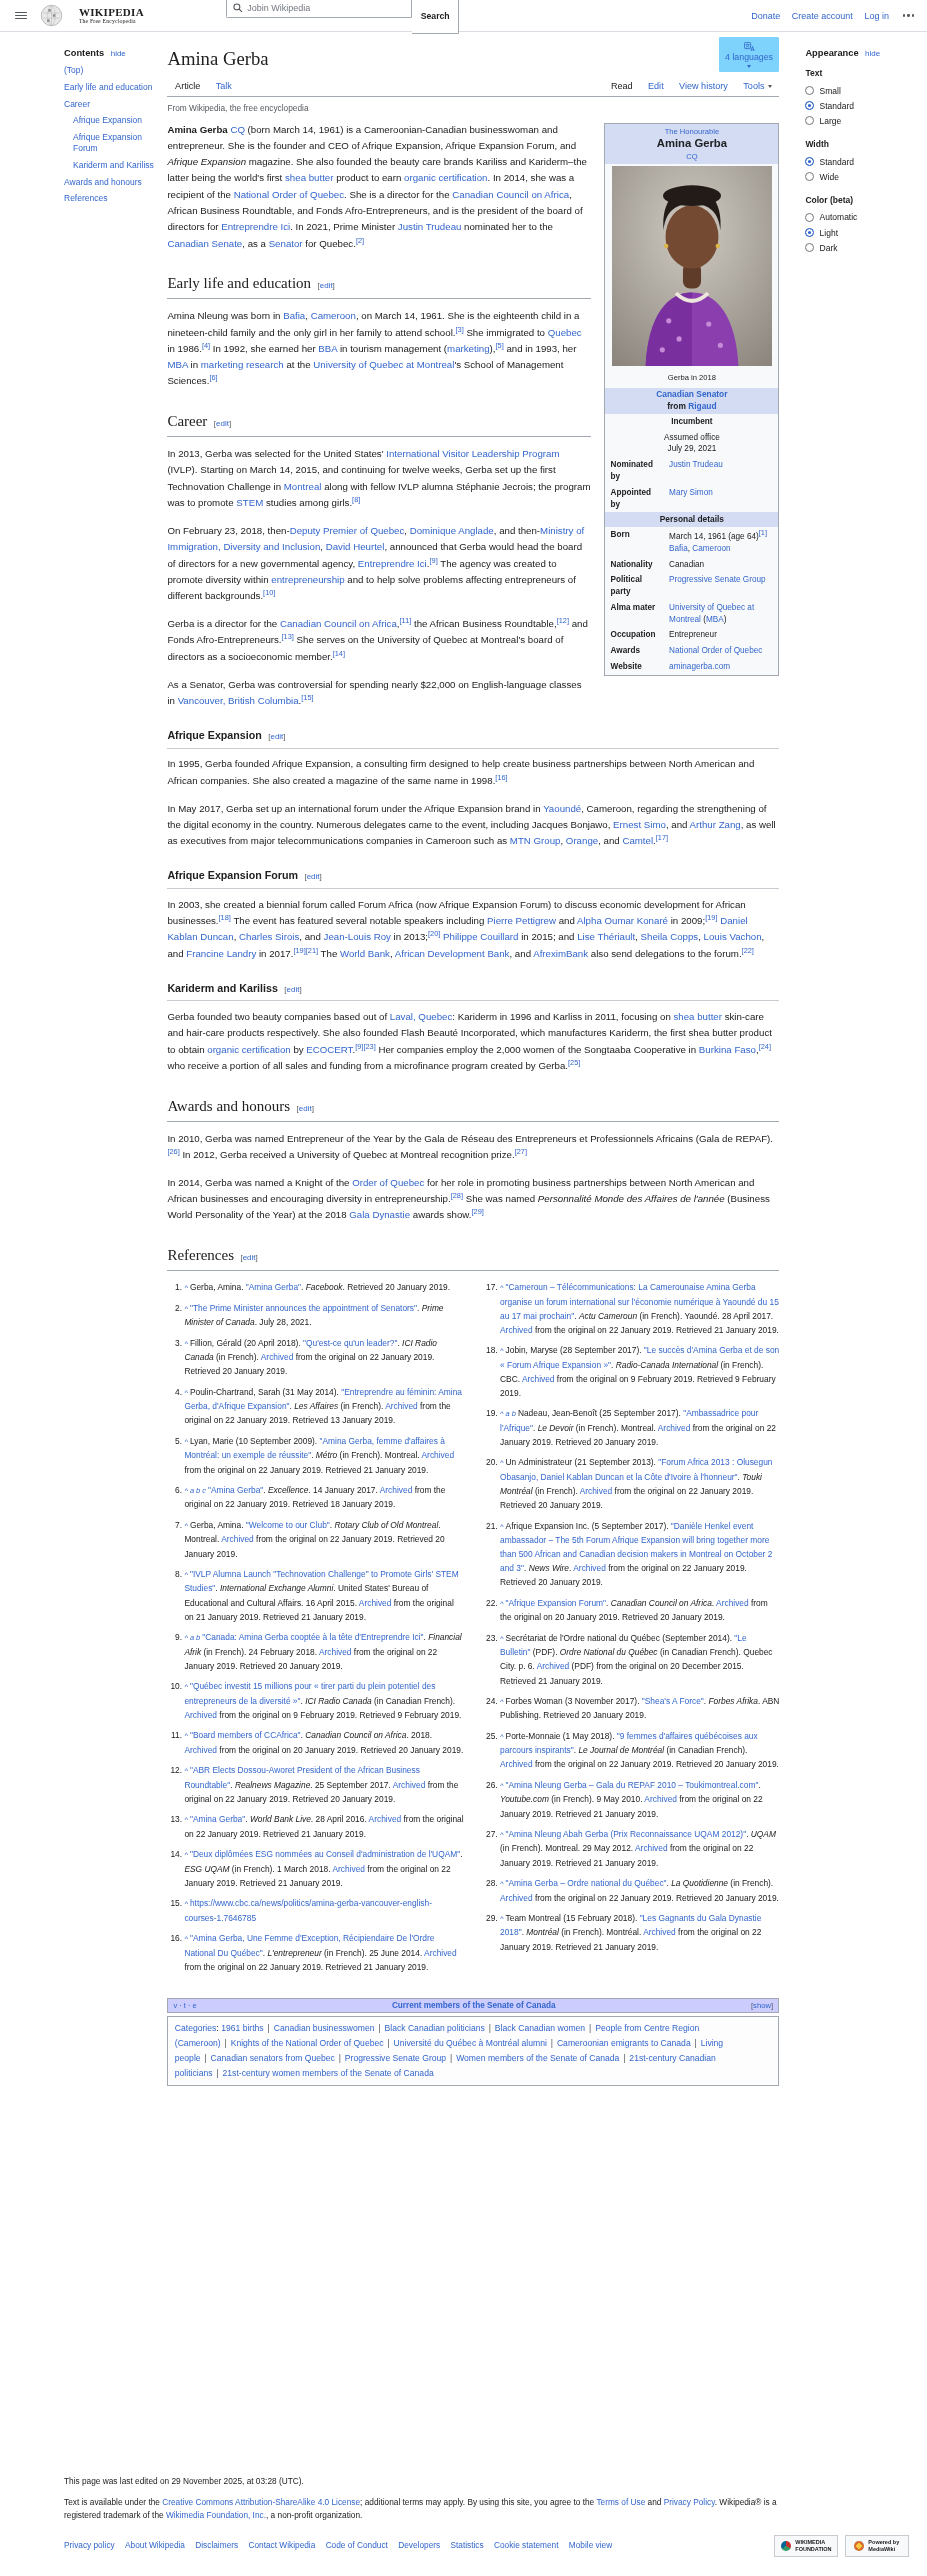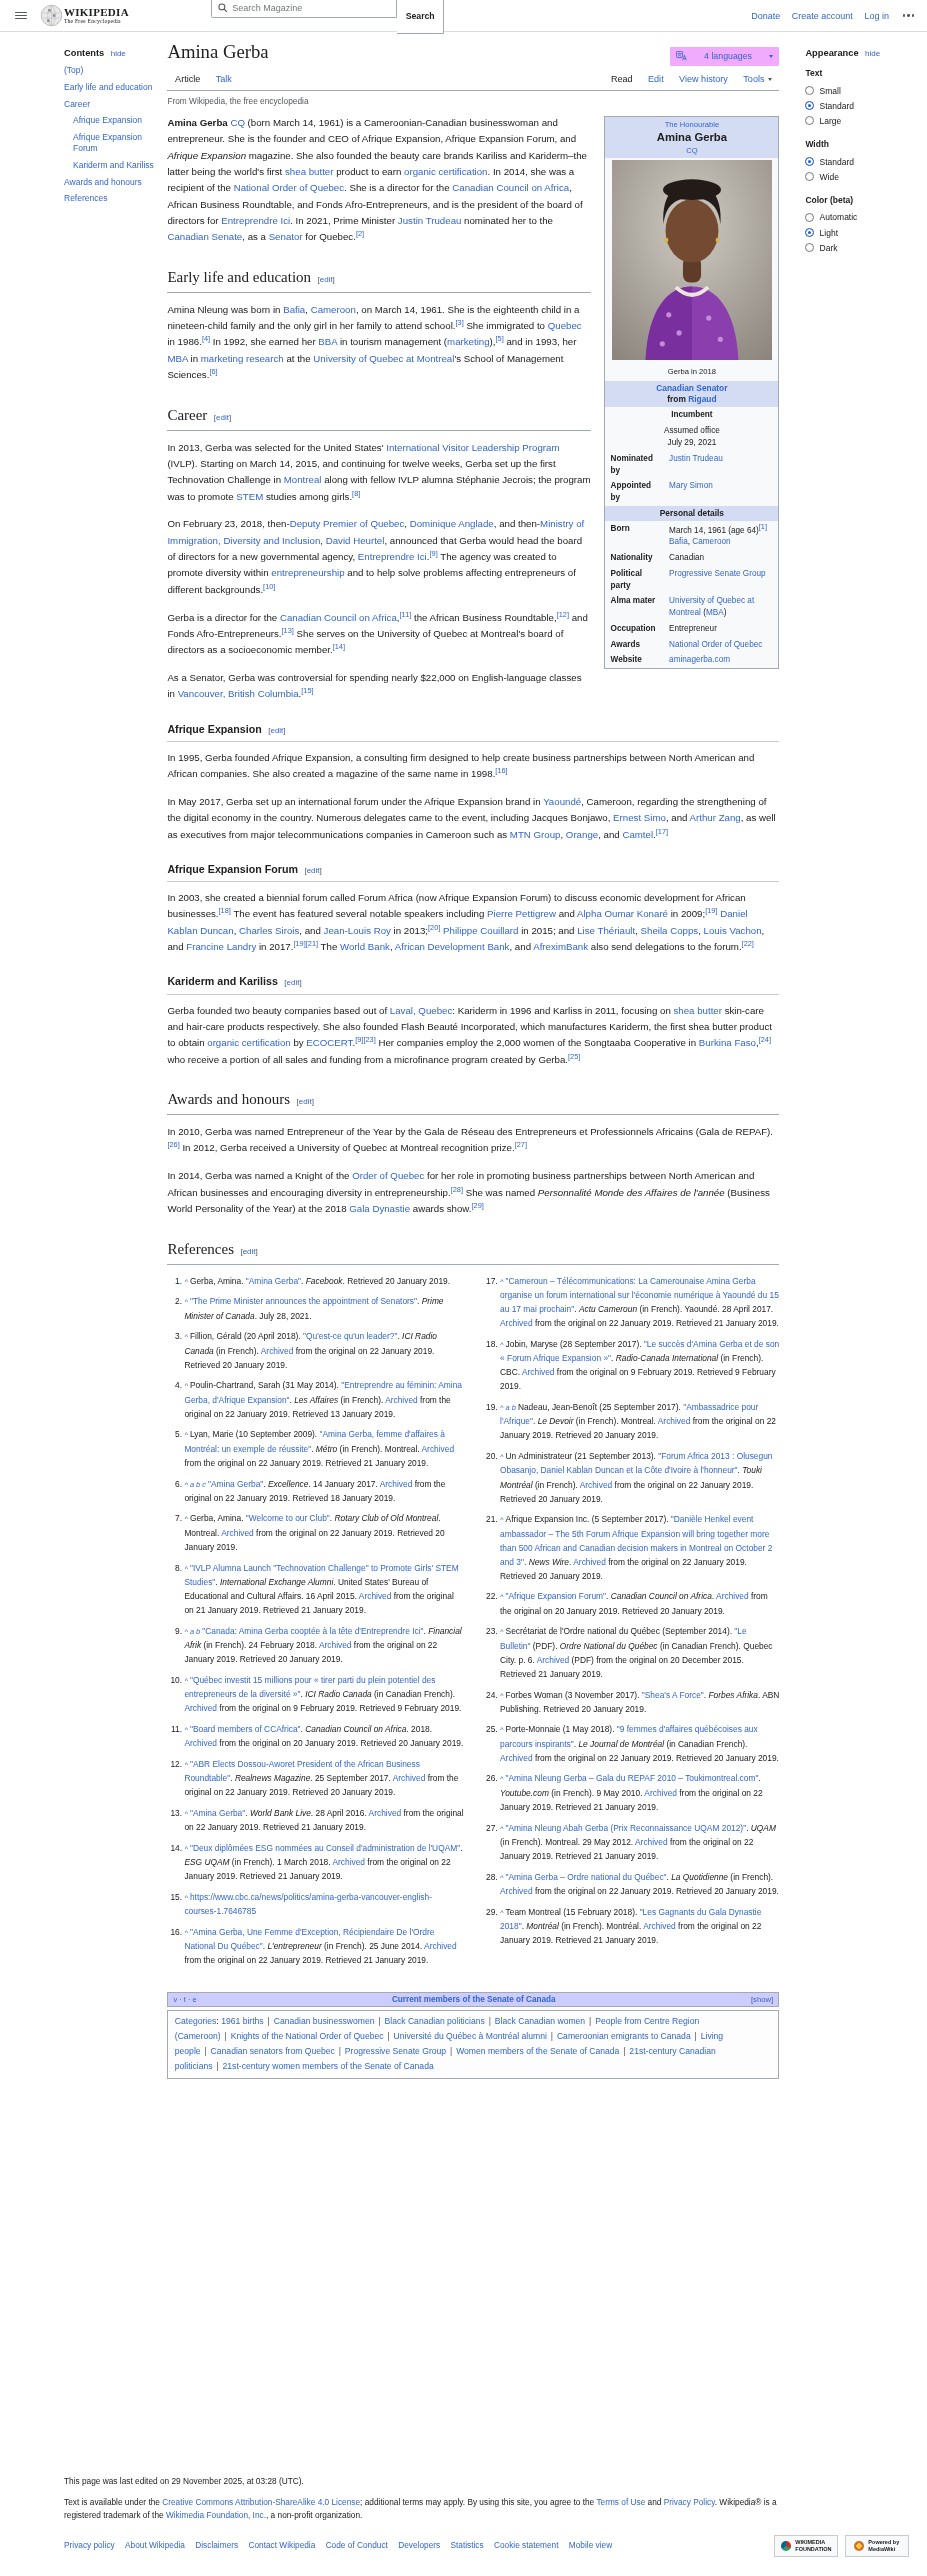--- a/index.html
+++ b/index.html
@@ -10,21 +10,21 @@
   .bld { font-weight:bold; }
   .ita { font-style:italic; }
   sup.cite { color:#3366cc; font-size:7.4px; line-height:1; cursor:pointer; }
 
   .page { width:928px; height:2576px; overflow:hidden; display:flex; flex-direction:column; background:#fff; }
 
   
   .top-bar { flex:0 0 auto; height:32px; display:flex; align-items:center; padding:0 11.6px; border-bottom:0.6px solid #dadde3; gap:6.4px; }
   .hamburger { width:19.3px; height:19.3px; display:flex; flex-direction:column; justify-content:center; gap:1.9px; padding:0 3.9px; cursor:pointer; }
   .hamburger i { display:block; height:1.3px; background:#54595d; border-radius:0.6px; }
-  .logo { display:flex; align-items:center; gap:1px; margin-left:2.6px; cursor:pointer; }
+  .logo { display:flex; align-items:center; gap:16px; margin-left:2.6px; cursor:pointer; }
   .logo-text { line-height:1.1; }
   .wordmark { font-family:"Liberation Serif","DejaVu Serif",serif; font-weight:bold; font-size:11px; letter-spacing:0.3px; color:#202122; }
   .tagline { font-family:"Liberation Serif","DejaVu Serif",serif; font-size:5.7px; letter-spacing:0.2px; color:#202122; }
   .search-wrap { display:flex; margin-left:76px; }
   .search-box { width:186px; height:21px; border:0.6px solid #a2a9b1; border-radius:1.3px 0 0 1.3px; display:flex; align-items:center; gap:4.5px; padding:0 5.8px; background:#fff; cursor:text; }
   .search-box .ph { color:#72777d; font-size:9px; }
   .search-btn { height:37px; border:0.6px solid #a2a9b1; border-left:none; background:#fff; font-weight:bold; font-size:8.7px; padding:0 8.4px; border-radius:0 1.3px 1.3px 0; color:#202122; cursor:pointer; }
   .top-links { margin-left:auto; display:flex; align-items:center; gap:11.6px; font-size:9px; }
   .dots { display:flex; gap:1.9px; padding:2.6px; cursor:pointer; }
   .dots b { width:2.3px; height:2.3px; border-radius:50%; background:#54595d; }
@@ -43,21 +43,21 @@
   .ap-head { display:flex; align-items:baseline; gap:6.4px; margin-bottom:6.4px; }
   .ap-head span:first-child { font-weight:bold; font-size:9.3px; }
   .ap-label { font-weight:bold; margin:10.3px 0 5.2px; }
   .ap-opt { display:flex; align-items:center; gap:5.2px; padding:2.6px 0; cursor:pointer; }
   .radio { width:9px; height:9px; border-radius:50%; border:0.6px solid #72777d; background:#fff; flex:0 0 auto; }
   .radio.sel { border-color:#36c; background:#36c; box-shadow: inset 0 0 0 1.9px #fff; }
 
   
   .title-row { display:flex; align-items:flex-end; justify-content:space-between; }
   h1 { font-family:"Liberation Serif","DejaVu Serif",serif; font-weight:normal; font-size:18.7px; margin:3.9px 0 2.6px; }
-  .lang-btn { display:flex; align-items:center; gap:17px; color:#3366cc; font-size:8.8px; background:#f0abfc; padding:4.5px 6.4px; border-radius:1.3px; cursor:pointer; }
+  .lang-btn { display:flex; align-items:center; gap:1px; color:#3366cc; font-size:8.8px; background:#7dd3fc; padding:4.5px 6.4px; border-radius:1.3px; cursor:pointer;flex-direction:column; }
   .chev { width:0; height:0; border-left:2.6px solid transparent; border-right:2.6px solid transparent; border-top:3.2px solid #3366cc; margin-top:1.3px; }
   .tab-bar { display:flex; align-items:flex-end; border-bottom:0.6px solid #a2a9b1; margin-top:2.6px; font-size:9.1px; }
   .tabs-l, .tabs-r { display:flex; }
   .tabs-r { margin-left:auto; }
   .tab { padding:5.8px 7.7px; color:#3366cc; cursor:pointer; display:flex; align-items:center; gap:3.2px; }
   .tab.active { color:#202122; }
   .tab .chev { border-top-color:#54595d; }
   .site-sub { font-size:8.3px; color:#54595d; margin:5.2px 0 9px; }
 
   
@@ -133,21 +133,21 @@
         <div class="wordmark">WIKIPEDIA</div>
         <div class="tagline">The Free Encyclopedia</div>
       </div>
     </div>
     <div class="search-wrap">
       <div class="search-box">
         <svg width="9.7" height="9.7" viewBox="0 0 15 15">
           <circle cx="6" cy="6" r="4.6" fill="none" stroke="#54595d" stroke-width="1.6"></circle>
           <path d="M9.6 9.6 L14 14" stroke="#54595d" stroke-width="1.8"></path>
         </svg>
-        <span class="ph">Search Magazine</span>
+        <span class="ph">Jobin Wikipedia</span>
       </div>
       <button class="search-btn">Search</button>
     </div>
     <nav class="top-links">
       <a>Donate</a>
       <a>Create account</a>
       <a>Log in</a>
       <span class="dots">
           <b></b>
           <b></b>

